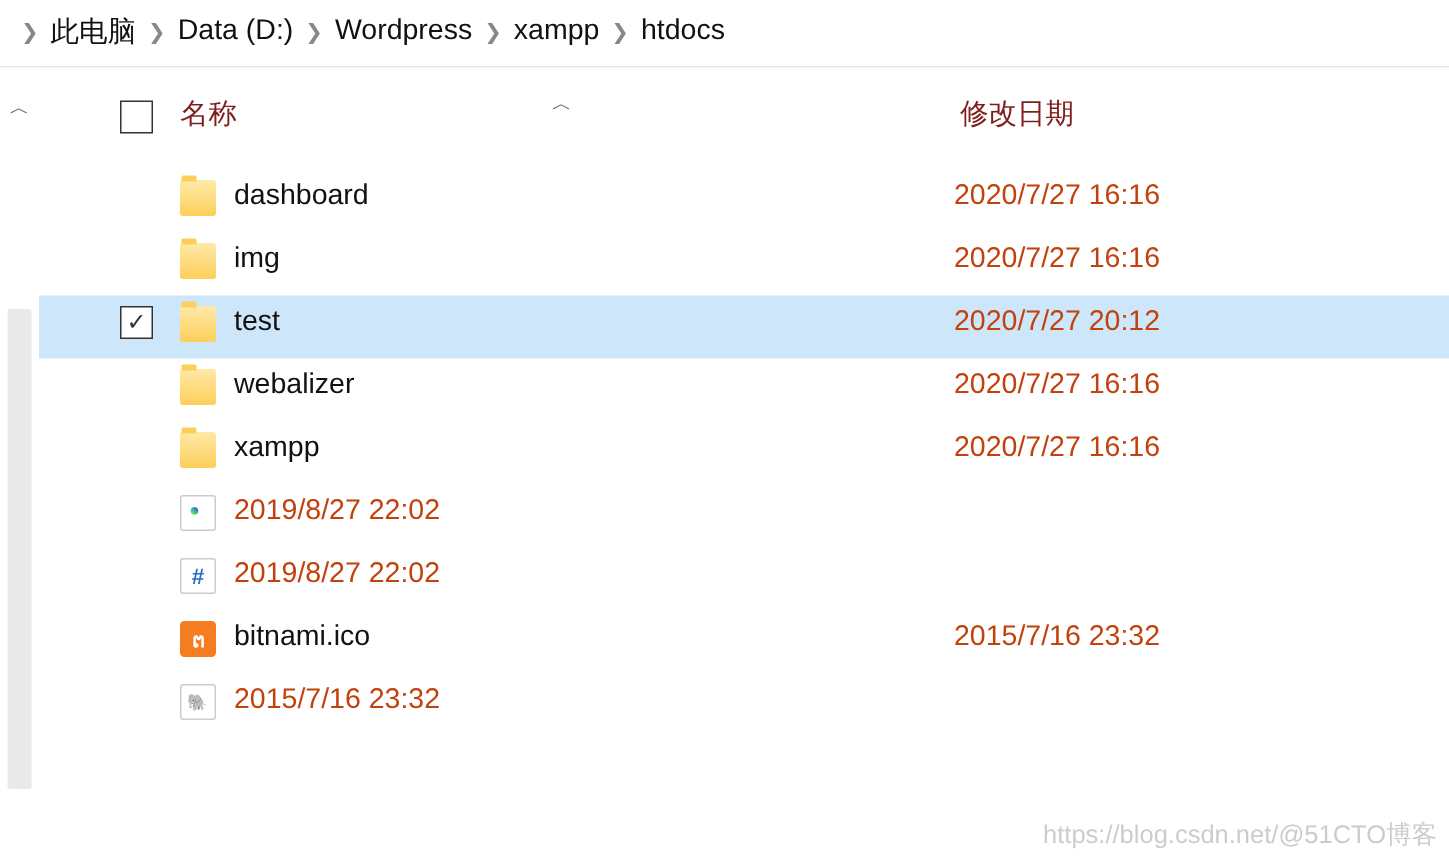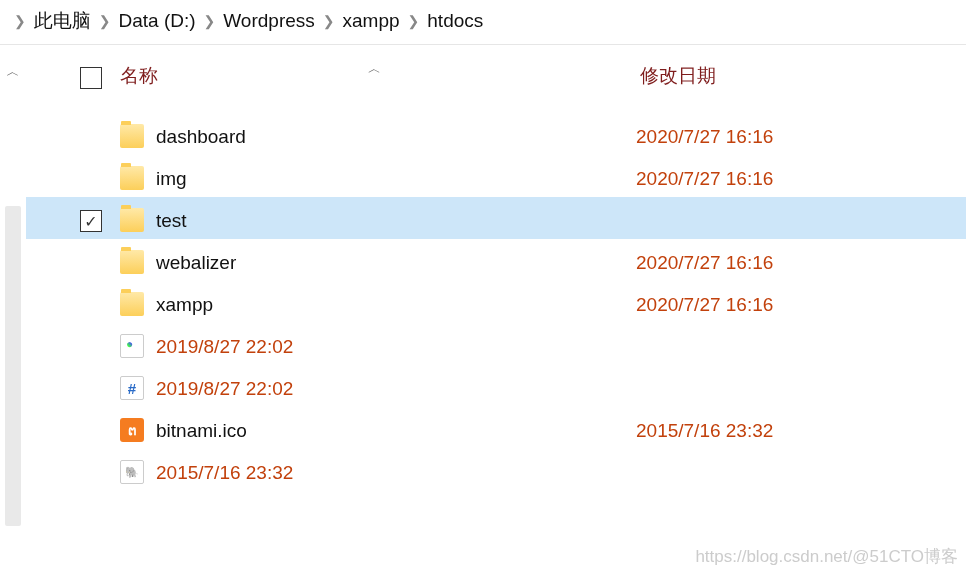--- a/index.html
+++ b/index.html
@@ -79,21 +79,21 @@
     flex: 0 0 520px;
   }
   .header-row .col-date {
     flex: 1;
   }
   .file-list {
     padding-top: 6px;
   }
   .row {
     display: flex;
-    align-items: flex-end;
+    align-items: flex-start;
     padding: 7px 0 7px 54px;
     height: 42px;
   }
   .row .check-slot {
     width: 40px;
     display: flex;
     align-items: center;
     justify-content: flex-start;
   }
   .row .check {
@@ -242,20 +242,21 @@
           <div class="date">2020/7/27 16:16</div>
         </div>
         <div class="row selected">
           <div class="check-slot">
             <div class="check">
               <span class="checkmark">✓</span>
             </div>
           </div>
           <div class="icon folder-icon"></div>
           <div class="name">test</div>
+          <div class="date">2020/7/27 20:12</div>
         </div>
         <div class="row">
           <div class="check-slot"></div>
           <div class="icon folder-icon"></div>
           <div class="name">webalizer</div>
           <div class="date">2020/7/27 16:16</div>
         </div>
         <div class="row">
           <div class="check-slot"></div>
           <div class="icon folder-icon"></div>

